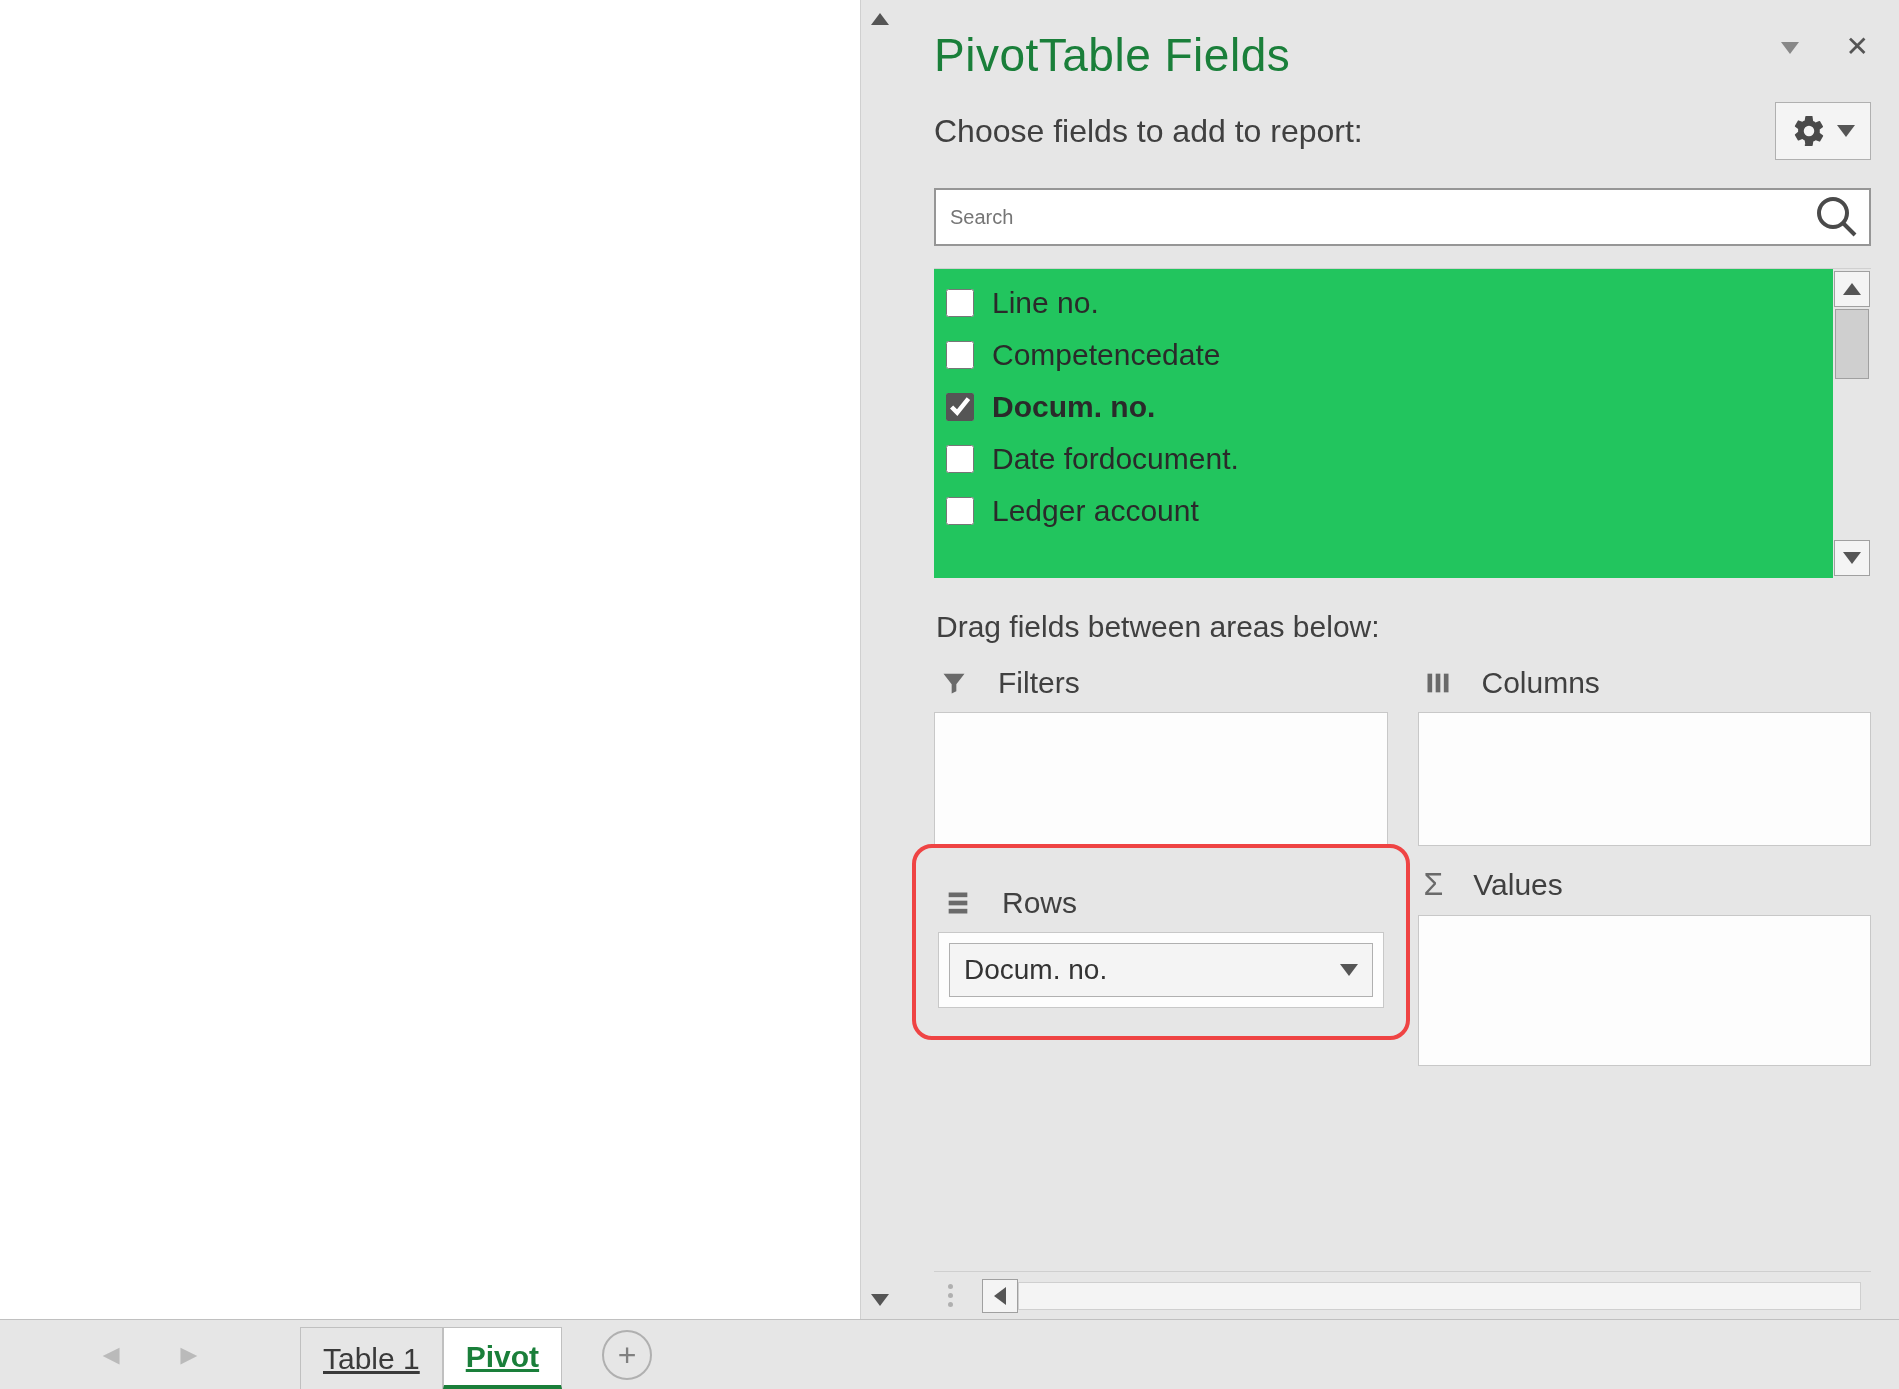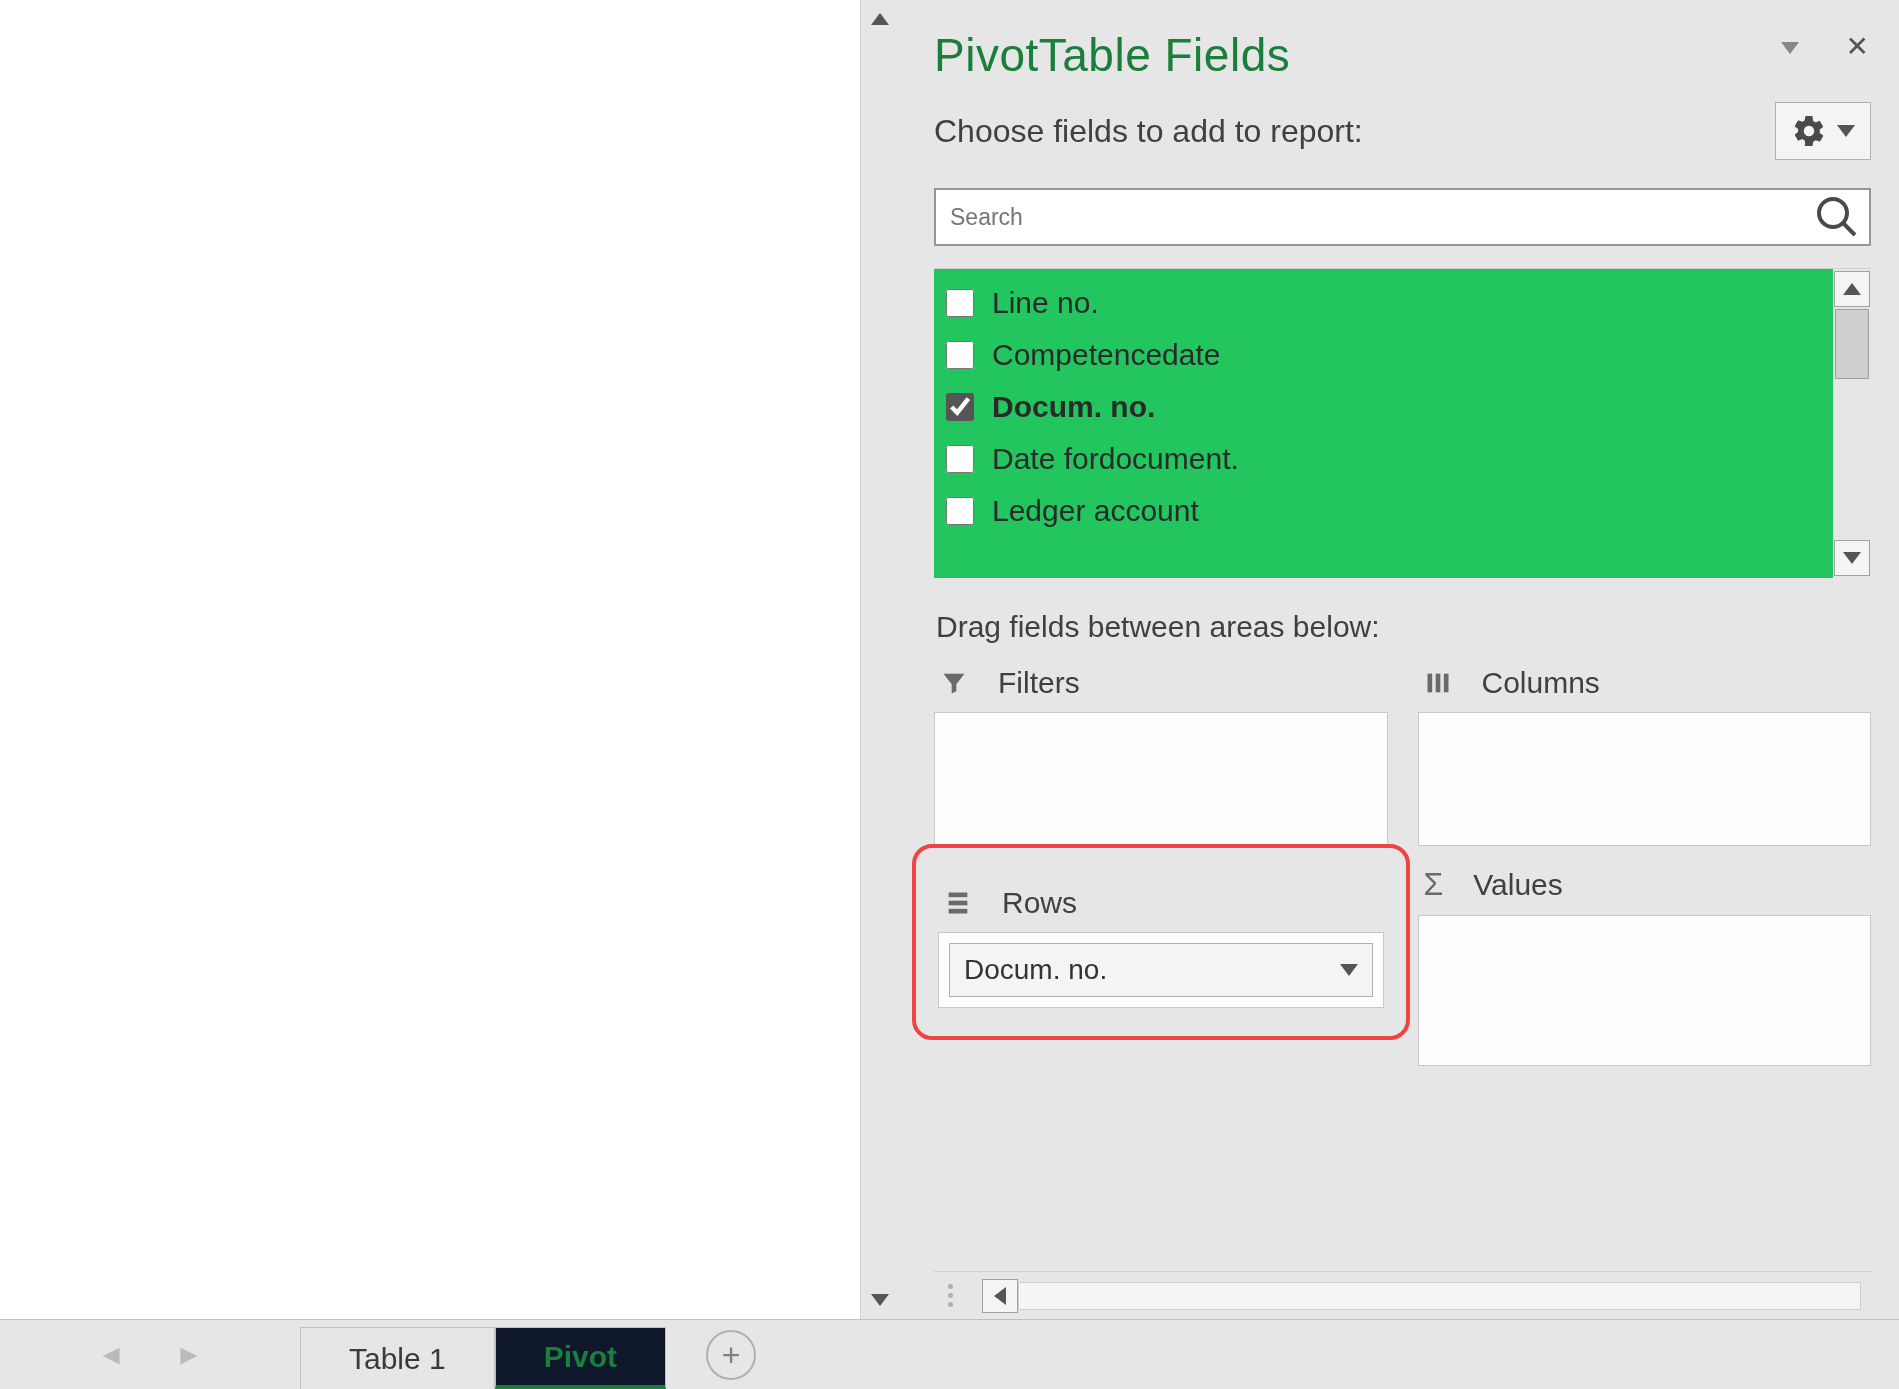--- a/index.html
+++ b/index.html
@@ -23,21 +23,21 @@
   .pane { flex: 1; background: #e6e6e6; padding: 20px 28px 0 36px; display: flex; flex-direction: column; position: relative; }
   .pane-title { color: #1a7f3a; font-size: 46px; font-weight: 400; letter-spacing: 0.5px; margin-bottom: 20px; margin-top: 8px; }
   .pane-close { position: absolute; top: 30px; right: 30px; font-size: 28px; color: #555; cursor: pointer; }
   .pane-menu { position: absolute; top: 36px; right: 100px; font-size: 20px; color: #555; cursor: pointer; }
   .choose-row { display: flex; align-items: center; justify-content: space-between; margin-bottom: 28px; }
   .choose-label { font-size: 32px; color: #404040; }
   .gear-btn { border: 1px solid #b0b0b0; background: #f4f4f4; width: 96px; height: 58px; display: flex; align-items: center; justify-content: center; gap: 10px; position: relative; }
   .gear-btn svg { width: 36px; height: 36px; }
 
   .search-box { position: relative; border: 2px solid #969696; background: #fff; height: 58px; display: flex; align-items: center; margin-bottom: 22px; }
-  .search-box input { flex: 1; border: none; background: transparent; font-size: 23px; padding: 0 14px; color: #737373; outline: none; font-family: "Segoe UI", Arial, sans-serif; }
+  .search-box input { flex: 1; border: none; background: transparent; font-size: 20px; padding: 0 14px; color: #737373; outline: none; font-family: "Segoe UI", Arial, sans-serif; }
   .search-box .mag { width: 48px; height: 48px; margin-right: 8px; color: #555; }
 
   .fields-list { border: 0; background: #22c55e; position: relative; height: 310px; overflow: hidden; border-top: 1px solid #d0d0d0; }
   .fields-inner { padding: 8px 0 0 6px; }
   .field-item { display: flex; align-items: center; height: 52px; font-size: 30px; color: #2a2a2a; padding-left: 6px; }
   .field-item input[type=checkbox] { width: 28px; height: 28px; margin-right: 18px; accent-color: #555; }
   .field-item.checked { font-weight: bold; }
   .fields-scroll { position: absolute; top: 0; right: 0; width: 38px; bottom: 0; background: #e6e6e6; display: flex; flex-direction: column; align-items: center; }
   .fields-scroll .arrow { width: 36px; height: 36px; border: 1px solid #a0a0a0; background: #f4f4f4; margin: 2px 0; display: flex; align-items: center; justify-content: center; }
   .fields-scroll .track { flex: 1; width: 100%; position: relative; }
@@ -56,22 +56,22 @@
   .hscroll-area .dots { width: 20px; display: flex; flex-direction: column; gap: 4px; margin: 0 14px; }
   .hscroll-area .dots span { width: 5px; height: 5px; background: #b0b0b0; border-radius: 50%; }
   .hscroll-area .track { flex: 1; position: relative; height: 28px; background: #f4f4f4; border: 1px solid #cfcfcf; margin-right: 10px; display: flex; align-items: center; }
   .hscroll-area .arrow { width: 36px; height: 34px; border: 1px solid #a0a0a0; background: #f4f4f4; display: flex; align-items: center; justify-content: center; }
 
   
   .tab-bar { height: 70px; background: #e6e6e6; border-top: 1px solid #c0c0c0; display: flex; align-items: stretch; }
   .tab-nav { width: 300px; display: flex; align-items: center; justify-content: center; gap: 50px; }
   .tab-nav span { font-size: 28px; color: #bababa; }
   .tabs { display: flex; align-items: flex-end; }
-  .tab { padding: 0 48px; height: 62px; display: flex; align-items: center; font-size: 30px; color: #3a3a3a; border: 1px solid #c0c0c0; border-bottom: none; background: #e6e6e6; margin-top: 8px; position: relative; }
-  .tab.active { background: #0f172a; color: #1a7f3a; font-weight: 600; border-bottom: 4px solid #1a7f3a; }
+  .tab { padding: 0 22px; height: 62px; display: flex; align-items: center; font-size: 30px; color: #3a3a3a; border: 1px solid #c0c0c0; border-bottom: none; background: #e6e6e6; margin-top: 8px; position: relative; text-decoration: underline; }
+  .tab.active { background: #ffffff; color: #1a7f3a; font-weight: 600; border-bottom: 4px solid #1a7f3a; }
   .tab-add { width: 50px; height: 50px; border: 2px solid #b0b0b0; border-radius: 50%; display: flex; align-items: center; justify-content: center; margin-left: 40px; margin-top: 10px; color: #808080; font-size: 32px; }
 
   .caret-down { width: 0; height: 0; border-left: 9px solid transparent; border-right: 9px solid transparent; border-top: 12px solid #555; display: inline-block; }
   .caret-up { width: 0; height: 0; border-left: 9px solid transparent; border-right: 9px solid transparent; border-bottom: 12px solid #555; display: inline-block; }
   .caret-left { width: 0; height: 0; border-top: 9px solid transparent; border-bottom: 9px solid transparent; border-right: 12px solid #555; display: inline-block; }
 </style>
 </head>
 <body>
 
 <div class="app">

